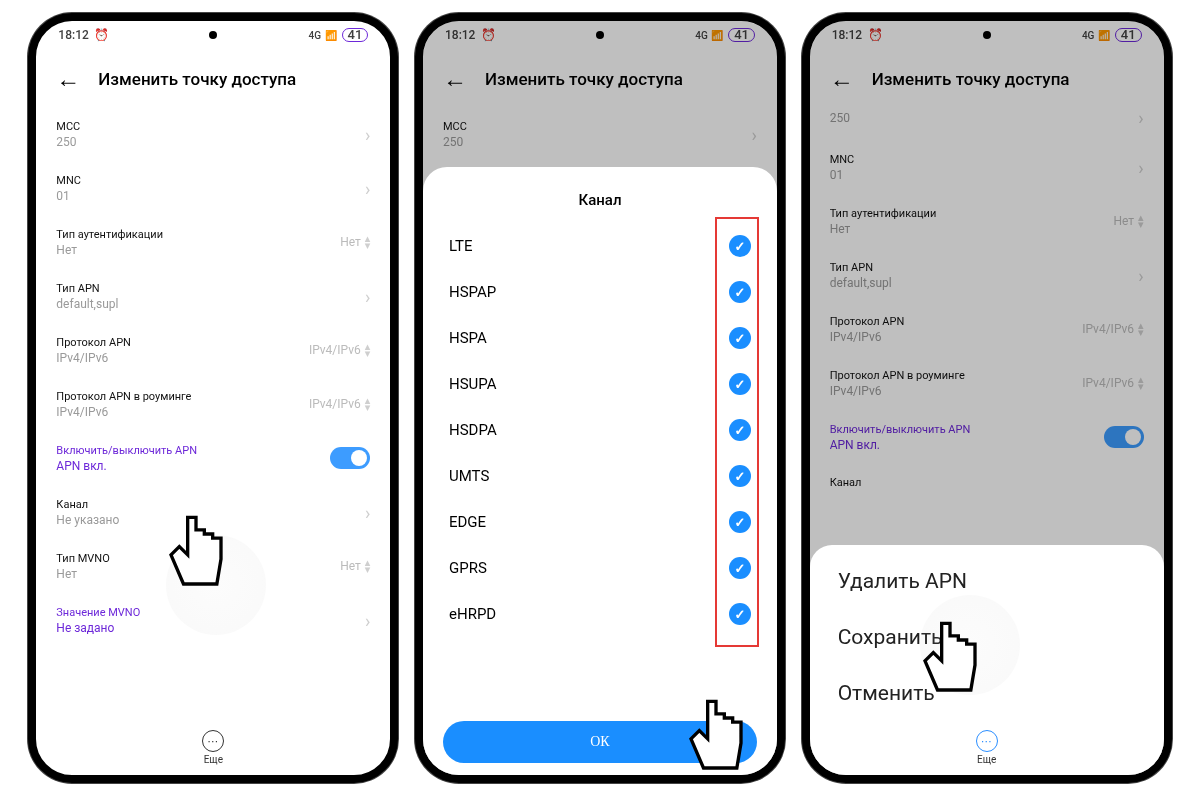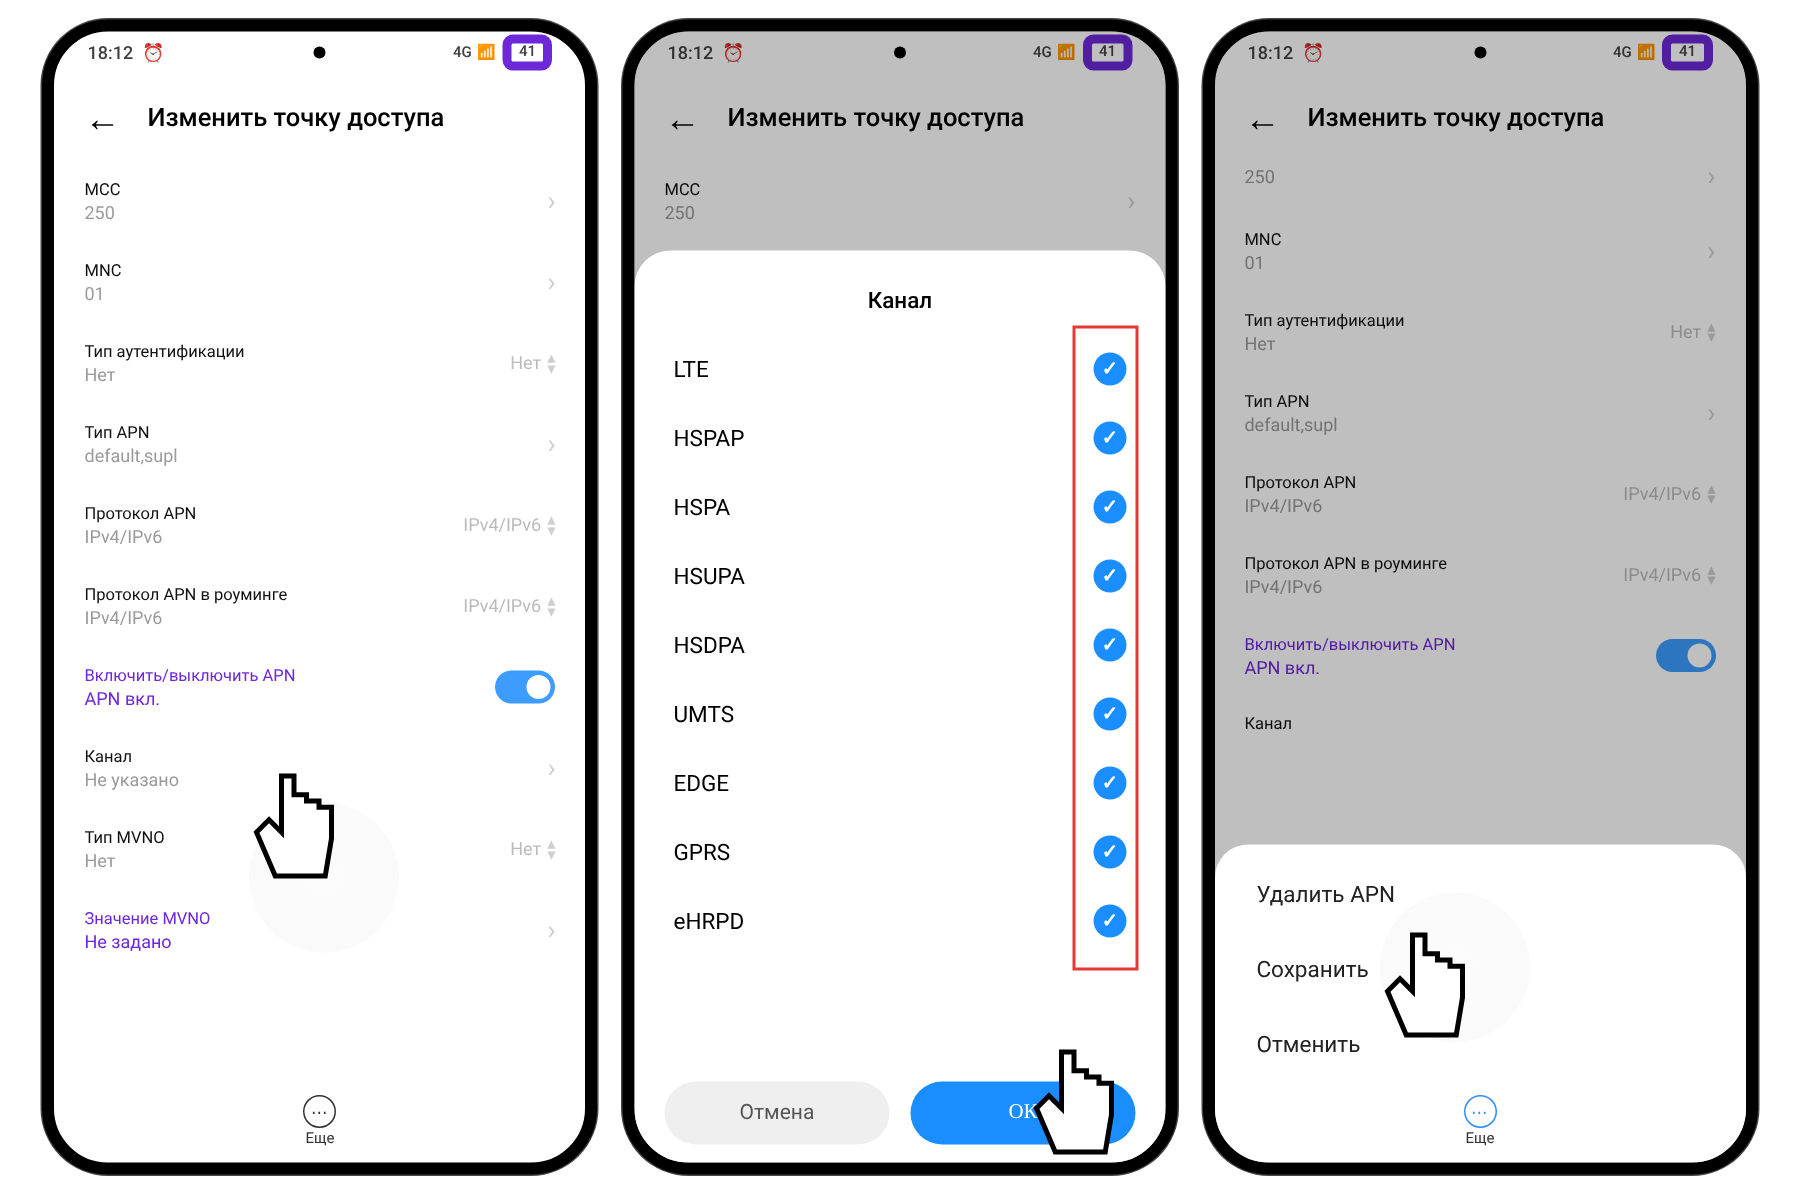--- a/index.html
+++ b/index.html
@@ -46,24 +46,24 @@
     align-items: center;
     justify-content: space-between;
     padding: 0 22px;
     font-size: 12px;
     font-weight: 500;
     color: #404040;
   }
   .status-left { display:flex; align-items:center; gap:6px; }
   .status-right { display:flex; align-items:center; gap:4px; font-size:10px;margin-left:36px; }
   .battery-pill {
-    border: 6px solid #6d28d9;
+    border: 1px solid #6d28d9;
     border-radius: 7px;
     padding: 0 5px;
-    font-size: 10px;
+    font-size: 13px;
     line-height: 12px;
     text-align: center;
   }
   .header {
     display: flex;
     align-items: center;
     gap: 18px;
     padding: 18px 20px 14px;
   }
   .back-arrow { font-size: 24px; line-height:1; }
@@ -164,21 +164,21 @@
   .menu-sheet {
     position:absolute;
     left:0; right:0; bottom:0;
     background:#fff;
     border-radius:22px 22px 0 0;
     z-index:20;
     padding: 8px 0 54px;
   }
   .menu-item {
     padding: 16px 28px;
-    font-size:15px;
+    font-size:21px;
     color:#222;
   }
   
   .cursor {
     position:absolute;
     width:90px;
     height:100px;
     z-index:50;
     pointer-events:none;
   }
@@ -385,21 +385,20 @@
           <span>GPRS</span>
           <div class="check-circle">✓</div>
         </div>
         <div class="opt-row">
           <span>eHRPD</span>
           <div class="check-circle">✓</div>
         </div>
       </div>
     <div class="highlight-box"></div>
     <div class="sheet-actions">
-      <div class="btn btn-cancel">Отмена</div>
       <div class="btn btn-ok">ОК</div>
     </div>
   </div>
   <div class="watermark" style="bottom:-10px; left:210px;"></div>
   <div class="cursor" style="bottom:-18px; left:248px;">
     <svg viewBox="0 0 100 120">
         <path d="M40 10 L40 55 L30 45 L20 55 L35 90 L75 90 L80 60 L80 35 L70 35 L70 30 L60 30 L60 25 L50 25 L50 10 Z" fill="#fff" stroke="#000" stroke-width="4"></path>
       </svg>
   </div>
 </div>

